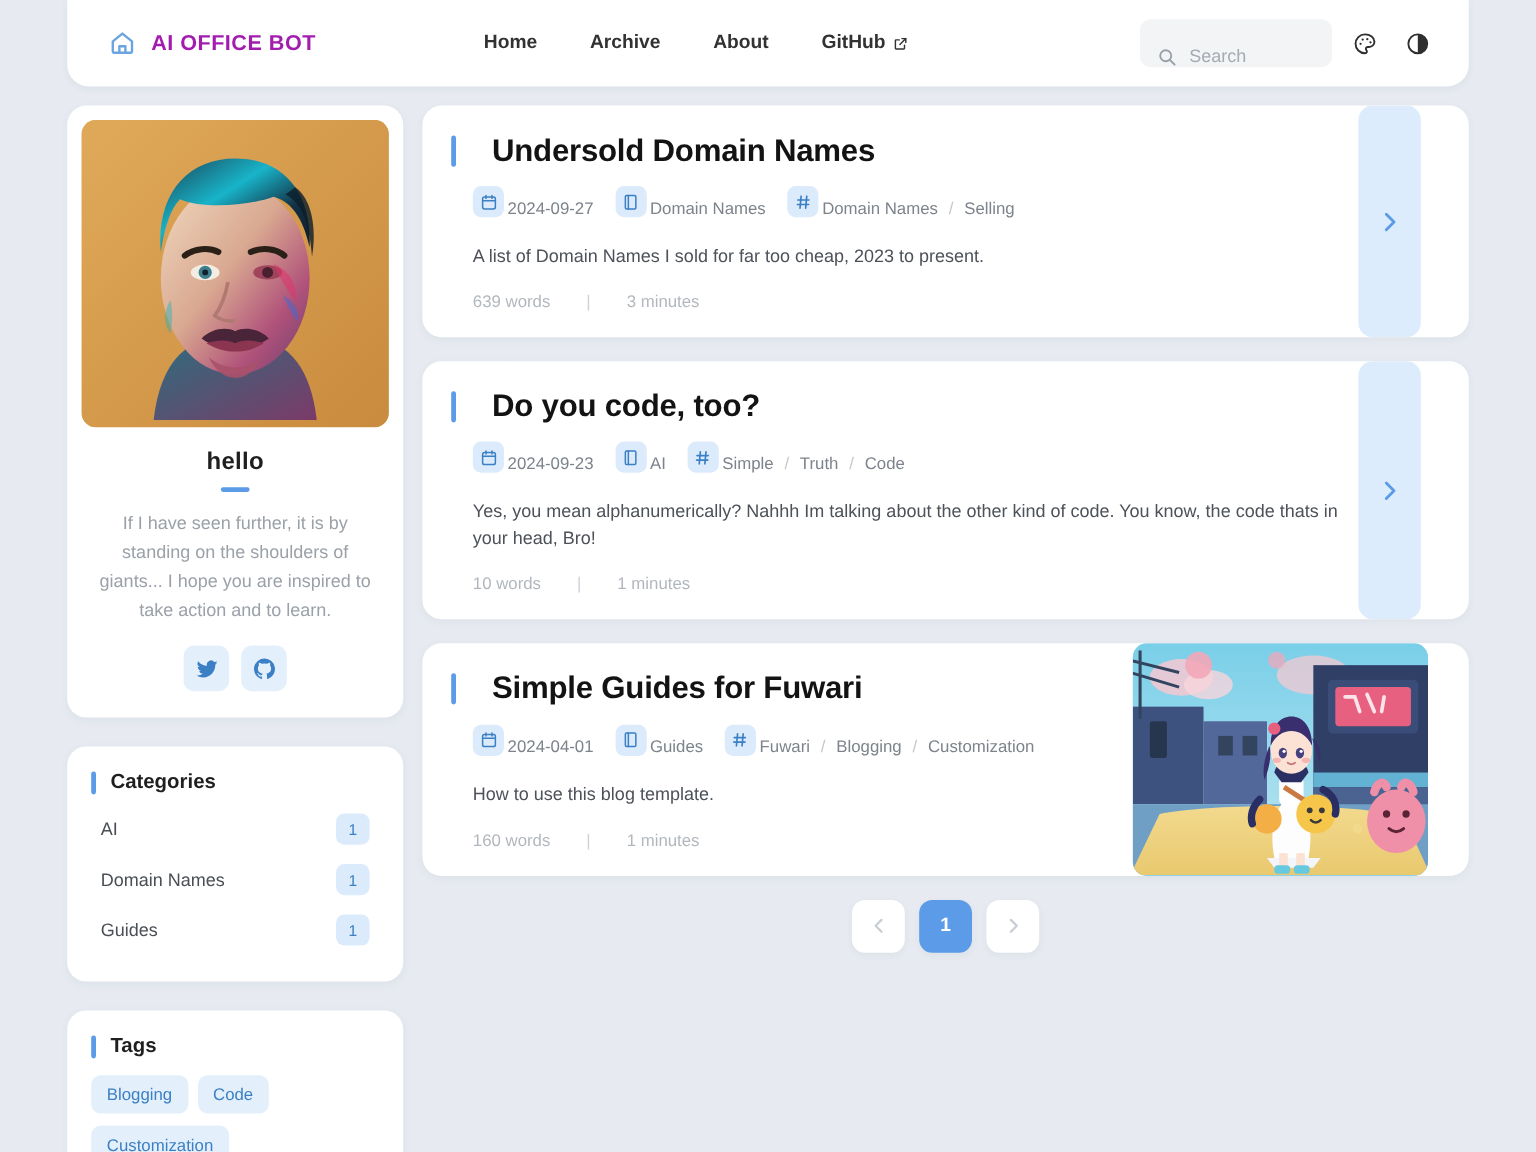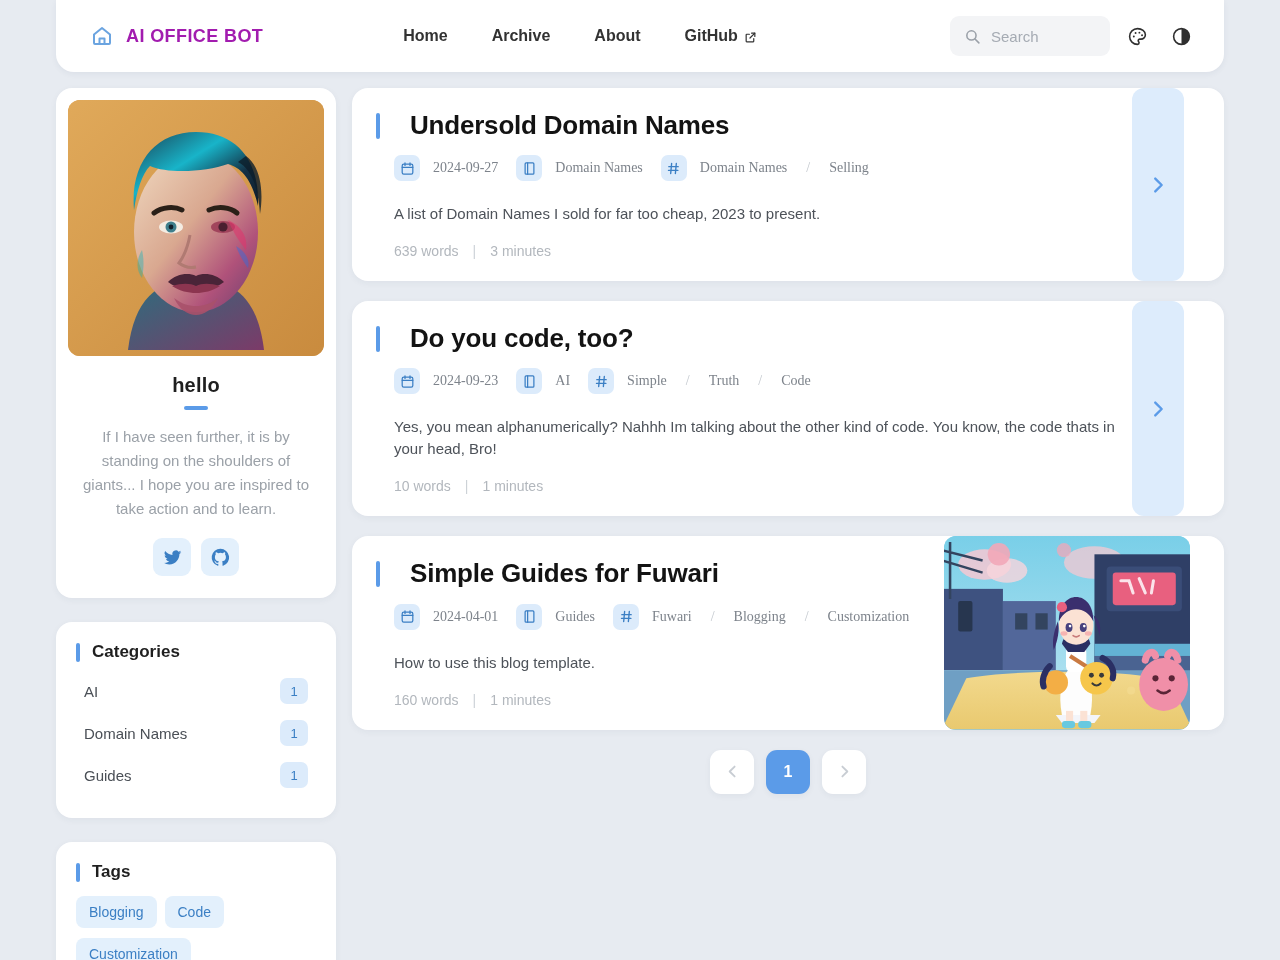--- a/index.html
+++ b/index.html
@@ -79,21 +79,21 @@
     align-items: center;
     gap: 10px;
   }
 
   .search-box {
     width: 160px;
     height: 40px;
     background: #f3f4f6;
     border-radius: 9px;
     display: flex;
-    align-items: center;
+    align-items: flex-end;
     padding: 0 14px;
     gap: 10px;
     width: 160px;
   }
   .search-box { width: 160px; }
   .search-icon { width: 17px; height: 17px; color: #9aa0a8; flex: 0 0 auto; }
   .search-input {
     border: none;
     outline: none;
     background: transparent;
@@ -271,24 +271,23 @@
   .meta-row {
     display: flex;
     align-items: center;
     margin-top: 14px;
     margin-left: 18px;
     flex-wrap: nowrap;
     gap: 0;
   }
   .meta-chip {
     display: flex;
-    align-items: center;
-    gap: 13px;
+    align-items: flex-end;
+    gap: 3px;
     margin-right: 18px;
-    font-family: Liberation Serif, serif;
   }
   .meta-icon {
     width: 26px; height: 26px;
     border-radius: 7px;
     background: #dcebfb;
     color: #3b7fc4;
     display: flex; align-items: center; justify-content: center;
     flex: 0 0 auto;
   }
   .meta-icon svg { width: 15px; height: 15px; display: block; }
@@ -304,21 +303,21 @@
     max-width: 760px;
   }
 
   .post-stats {
     margin-top: 18px;
     margin-left: 18px;
     font-size: 14px;
     color: #b2b7bd;
     display: flex;
     align-items: center;
-    gap: 0;
+    gap: 16px;
   }
   .stats-sep { margin: 0 14px; color: #cdd2d7; }
 
   .post-arrow {
     flex: 0 0 auto;
     width: 52px;
     align-self: stretch;
     margin: -22px -26px -22px 10px;
     background: #ddecfc;
     border-radius: 12px;

